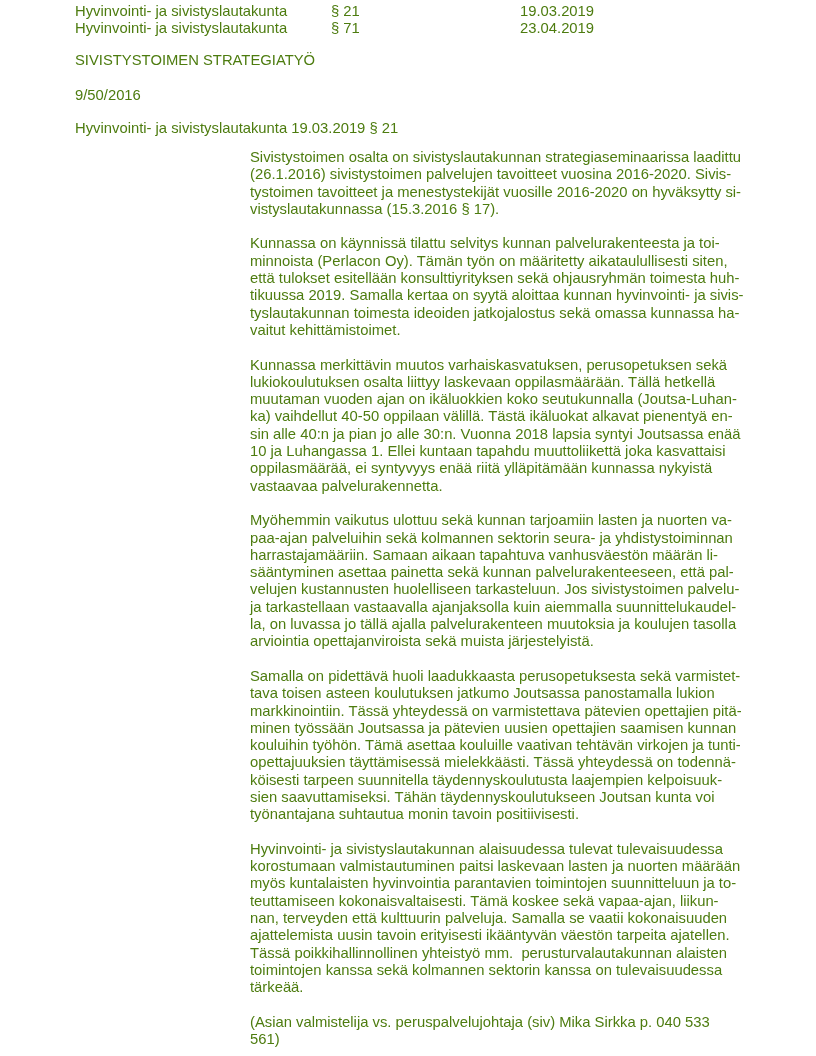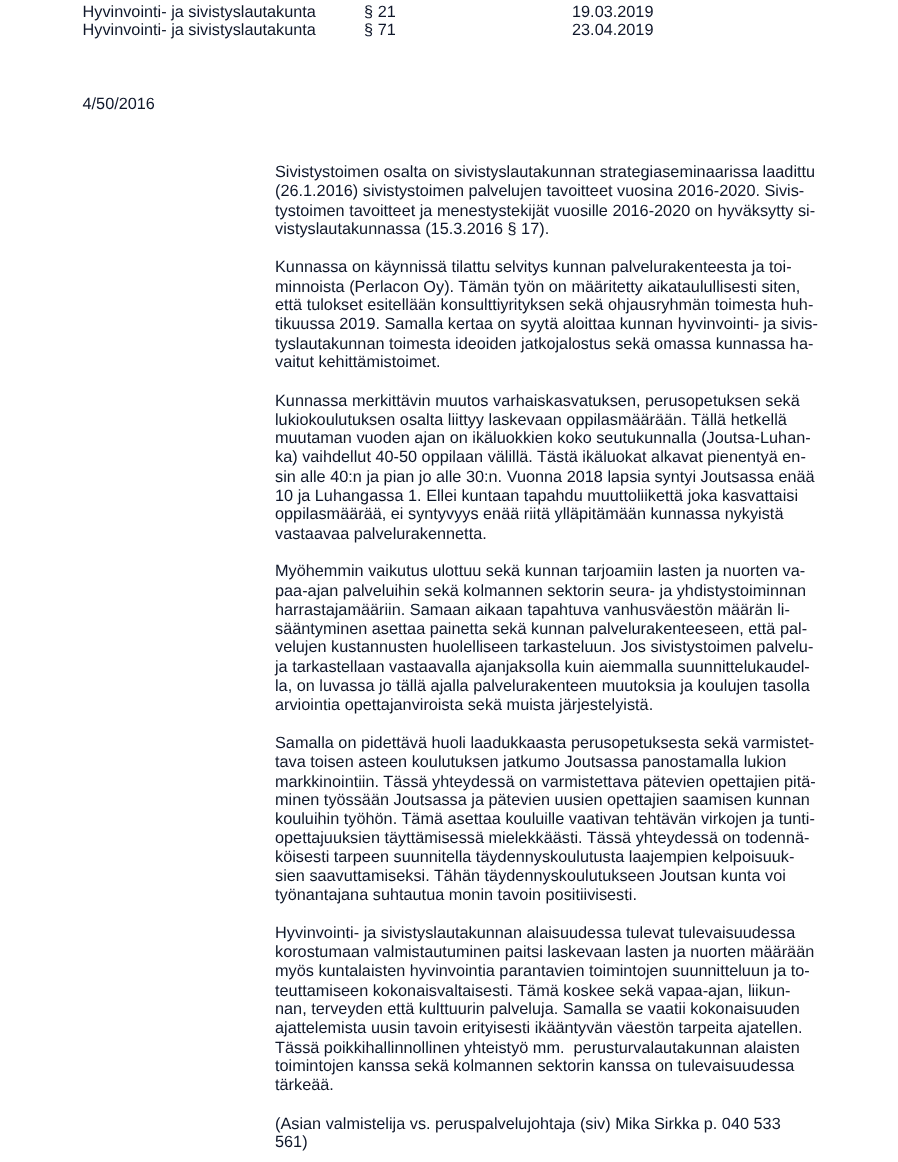--- a/index.html
+++ b/index.html
@@ -5,21 +5,21 @@
   html, body {
     margin: 0;
     padding: 0;
     background: #ffffff;
   }
   .page {
     position: relative;
     width: 816px;
     height: 1056px;
     background: #ffffff;
-    color: #0f172a;
+    color: #4d7c0f;
     font-family: "Liberation Sans", sans-serif;
     font-size: 14.8px;
     line-height: 17.3px;
     overflow: hidden;
   }
   .header-table {
     position: absolute;
     top: 3px;
     left: 75px;
     width: 700px;
@@ -73,23 +73,25 @@
       <span class="section">§ 21</span>
       <span class="date">19.03.2019</span>
     </div>
     <div class="header-row">
       <span class="committee">Hyvinvointi- ja sivistyslautakunta</span>
       <span class="section">§ 71</span>
       <span class="date">23.04.2019</span>
     </div>
   </div>
 
+  <div class="doc-title">SIVISTYSTOIMEN STRATEGIATYÖ</div>
 
-  <div class="record-number">4/50/2016</div>
+  <div class="record-number">9/50/2016</div>
 
+  <div class="section-heading">Hyvinvointi- ja sivistyslautakunta 19.03.2019 § 21</div>
 
   <div class="body-text">
     <p class="para">Sivistystoimen osalta on sivistyslautakunnan strategiaseminaarissa laadittu
 (26.1.2016) sivistystoimen palvelujen tavoitteet vuosina 2016-2020. Sivis-
 tystoimen tavoitteet ja menestystekijät vuosille 2016-2020 on hyväksytty si-
 vistyslautakunnassa (15.3.2016 § 17).</p>
     <p class="para">Kunnassa on käynnissä tilattu selvitys kunnan palvelurakenteesta ja toi-
 minnoista (Perlacon Oy). Tämän työn on määritetty aikataulullisesti siten,
 että tulokset esitellään konsulttiyrityksen sekä ohjausryhmän toimesta huh-
 tikuussa 2019. Samalla kertaa on syytä aloittaa kunnan hyvinvointi- ja sivis-

